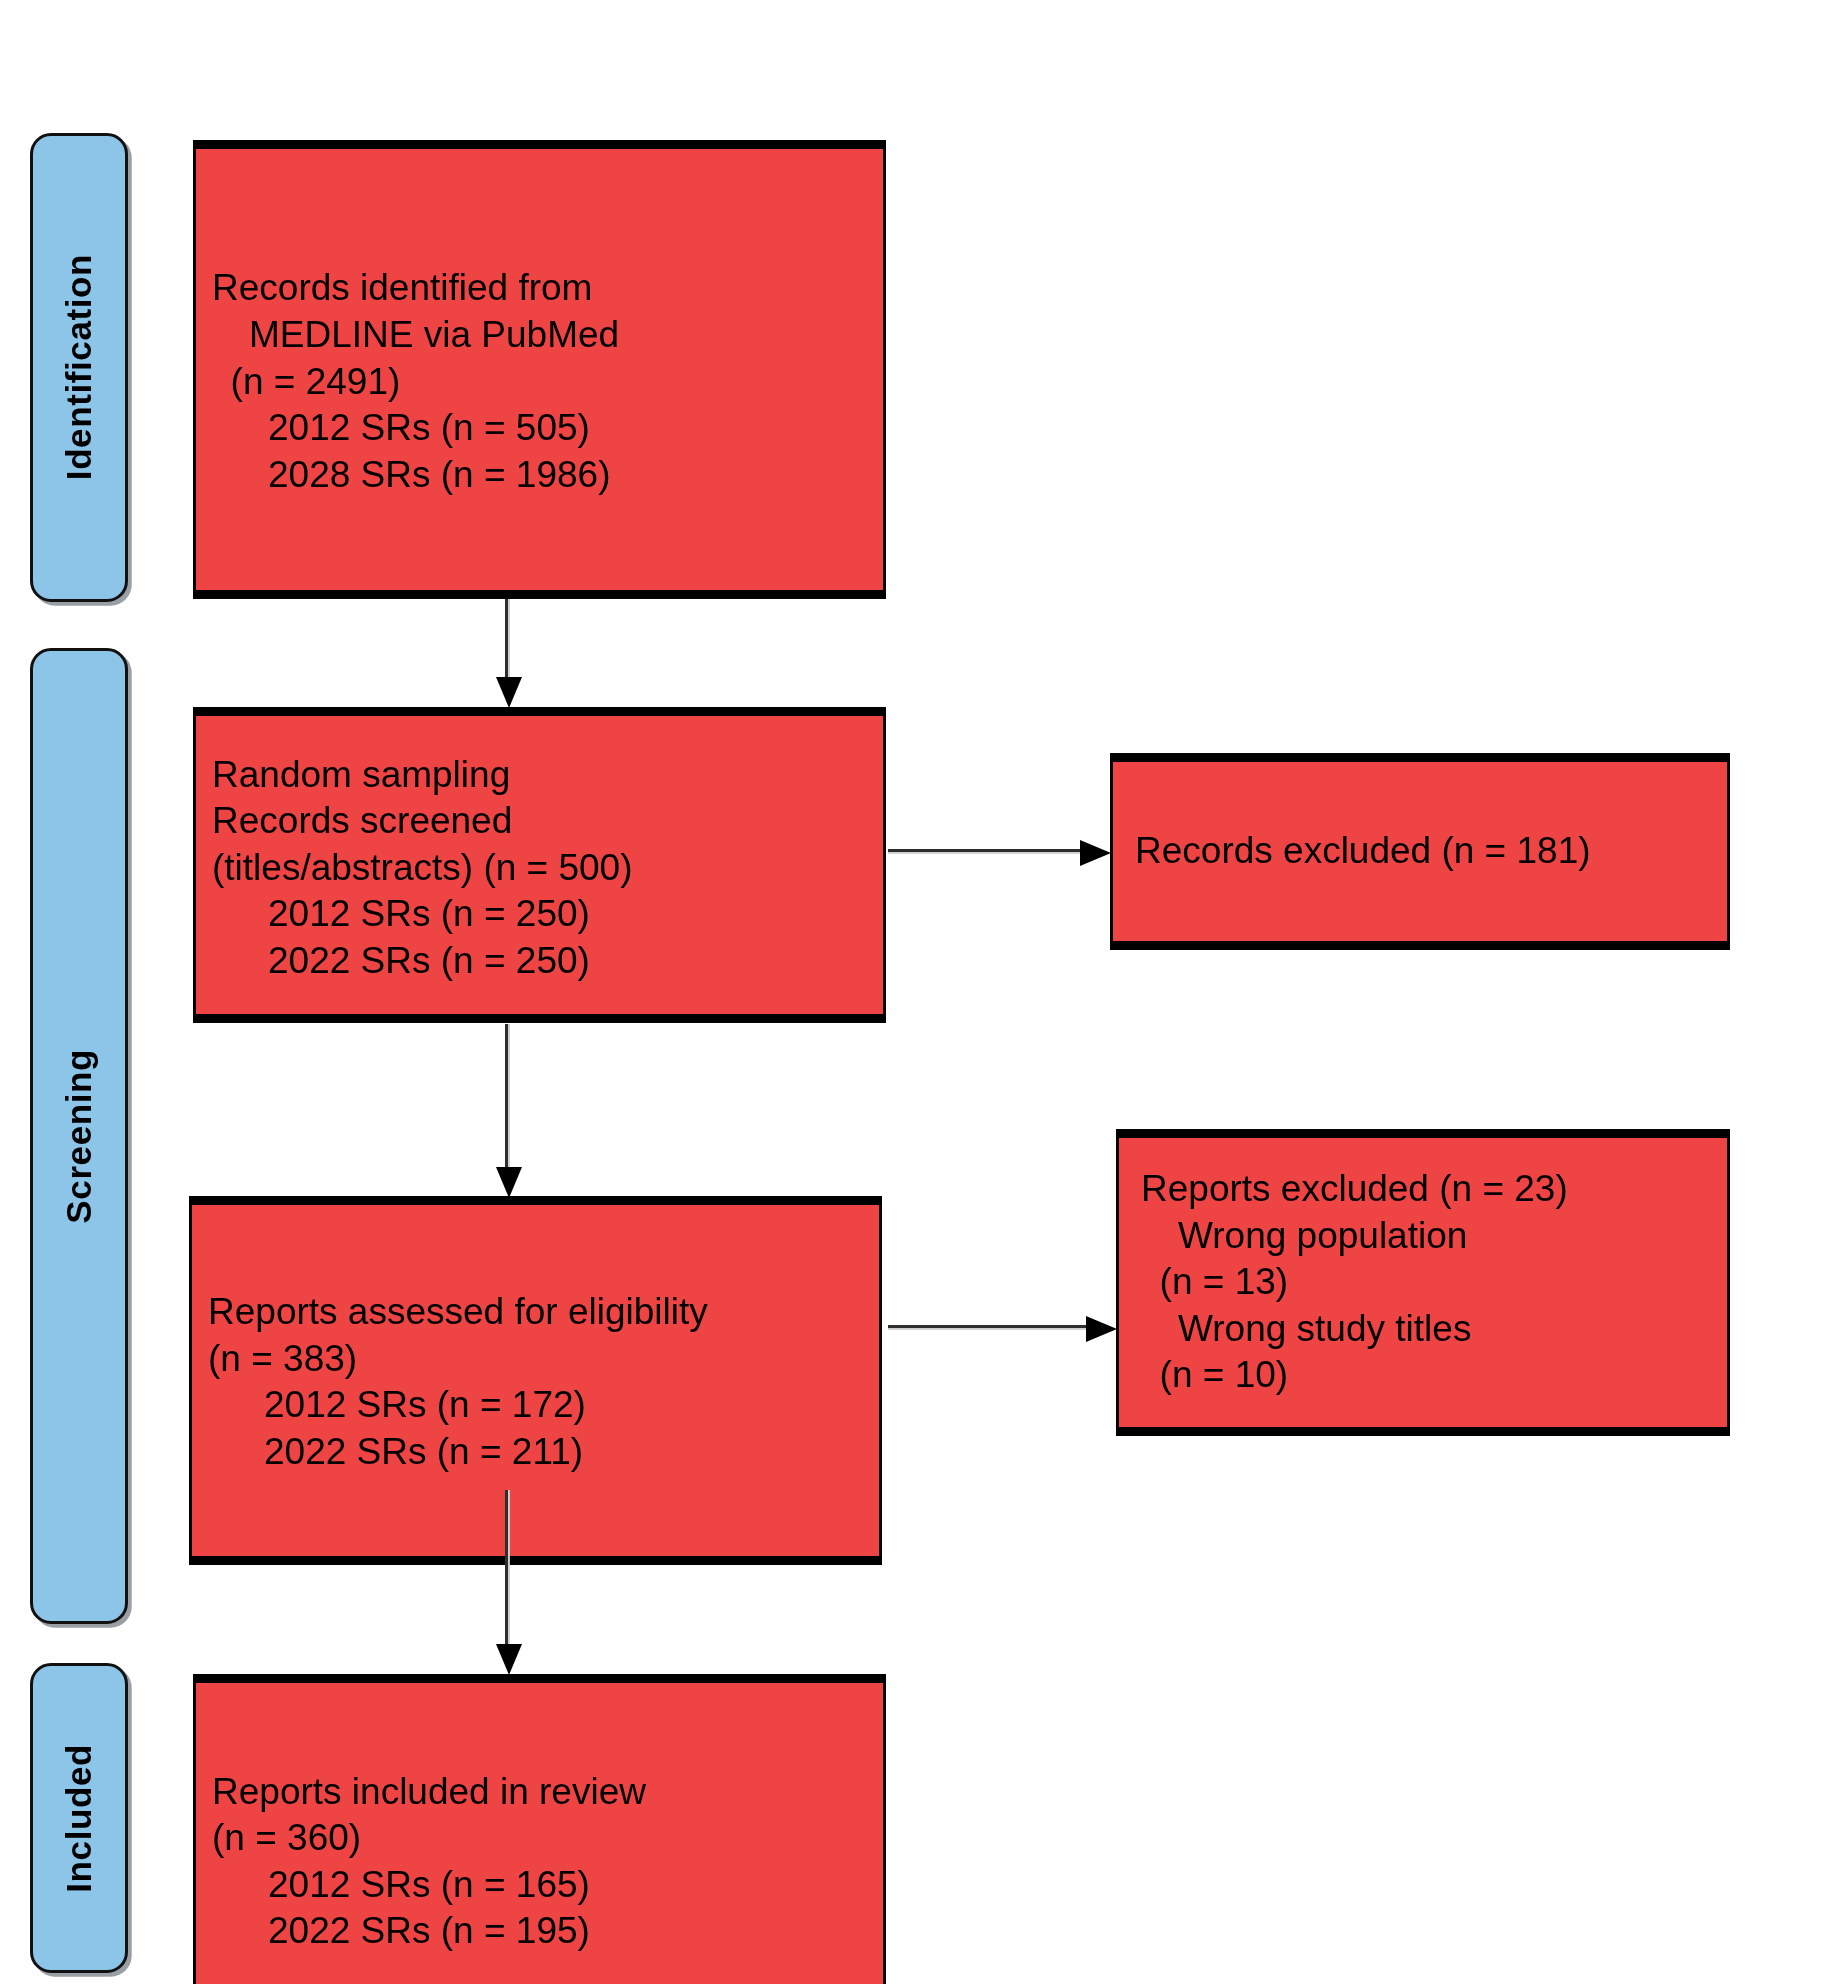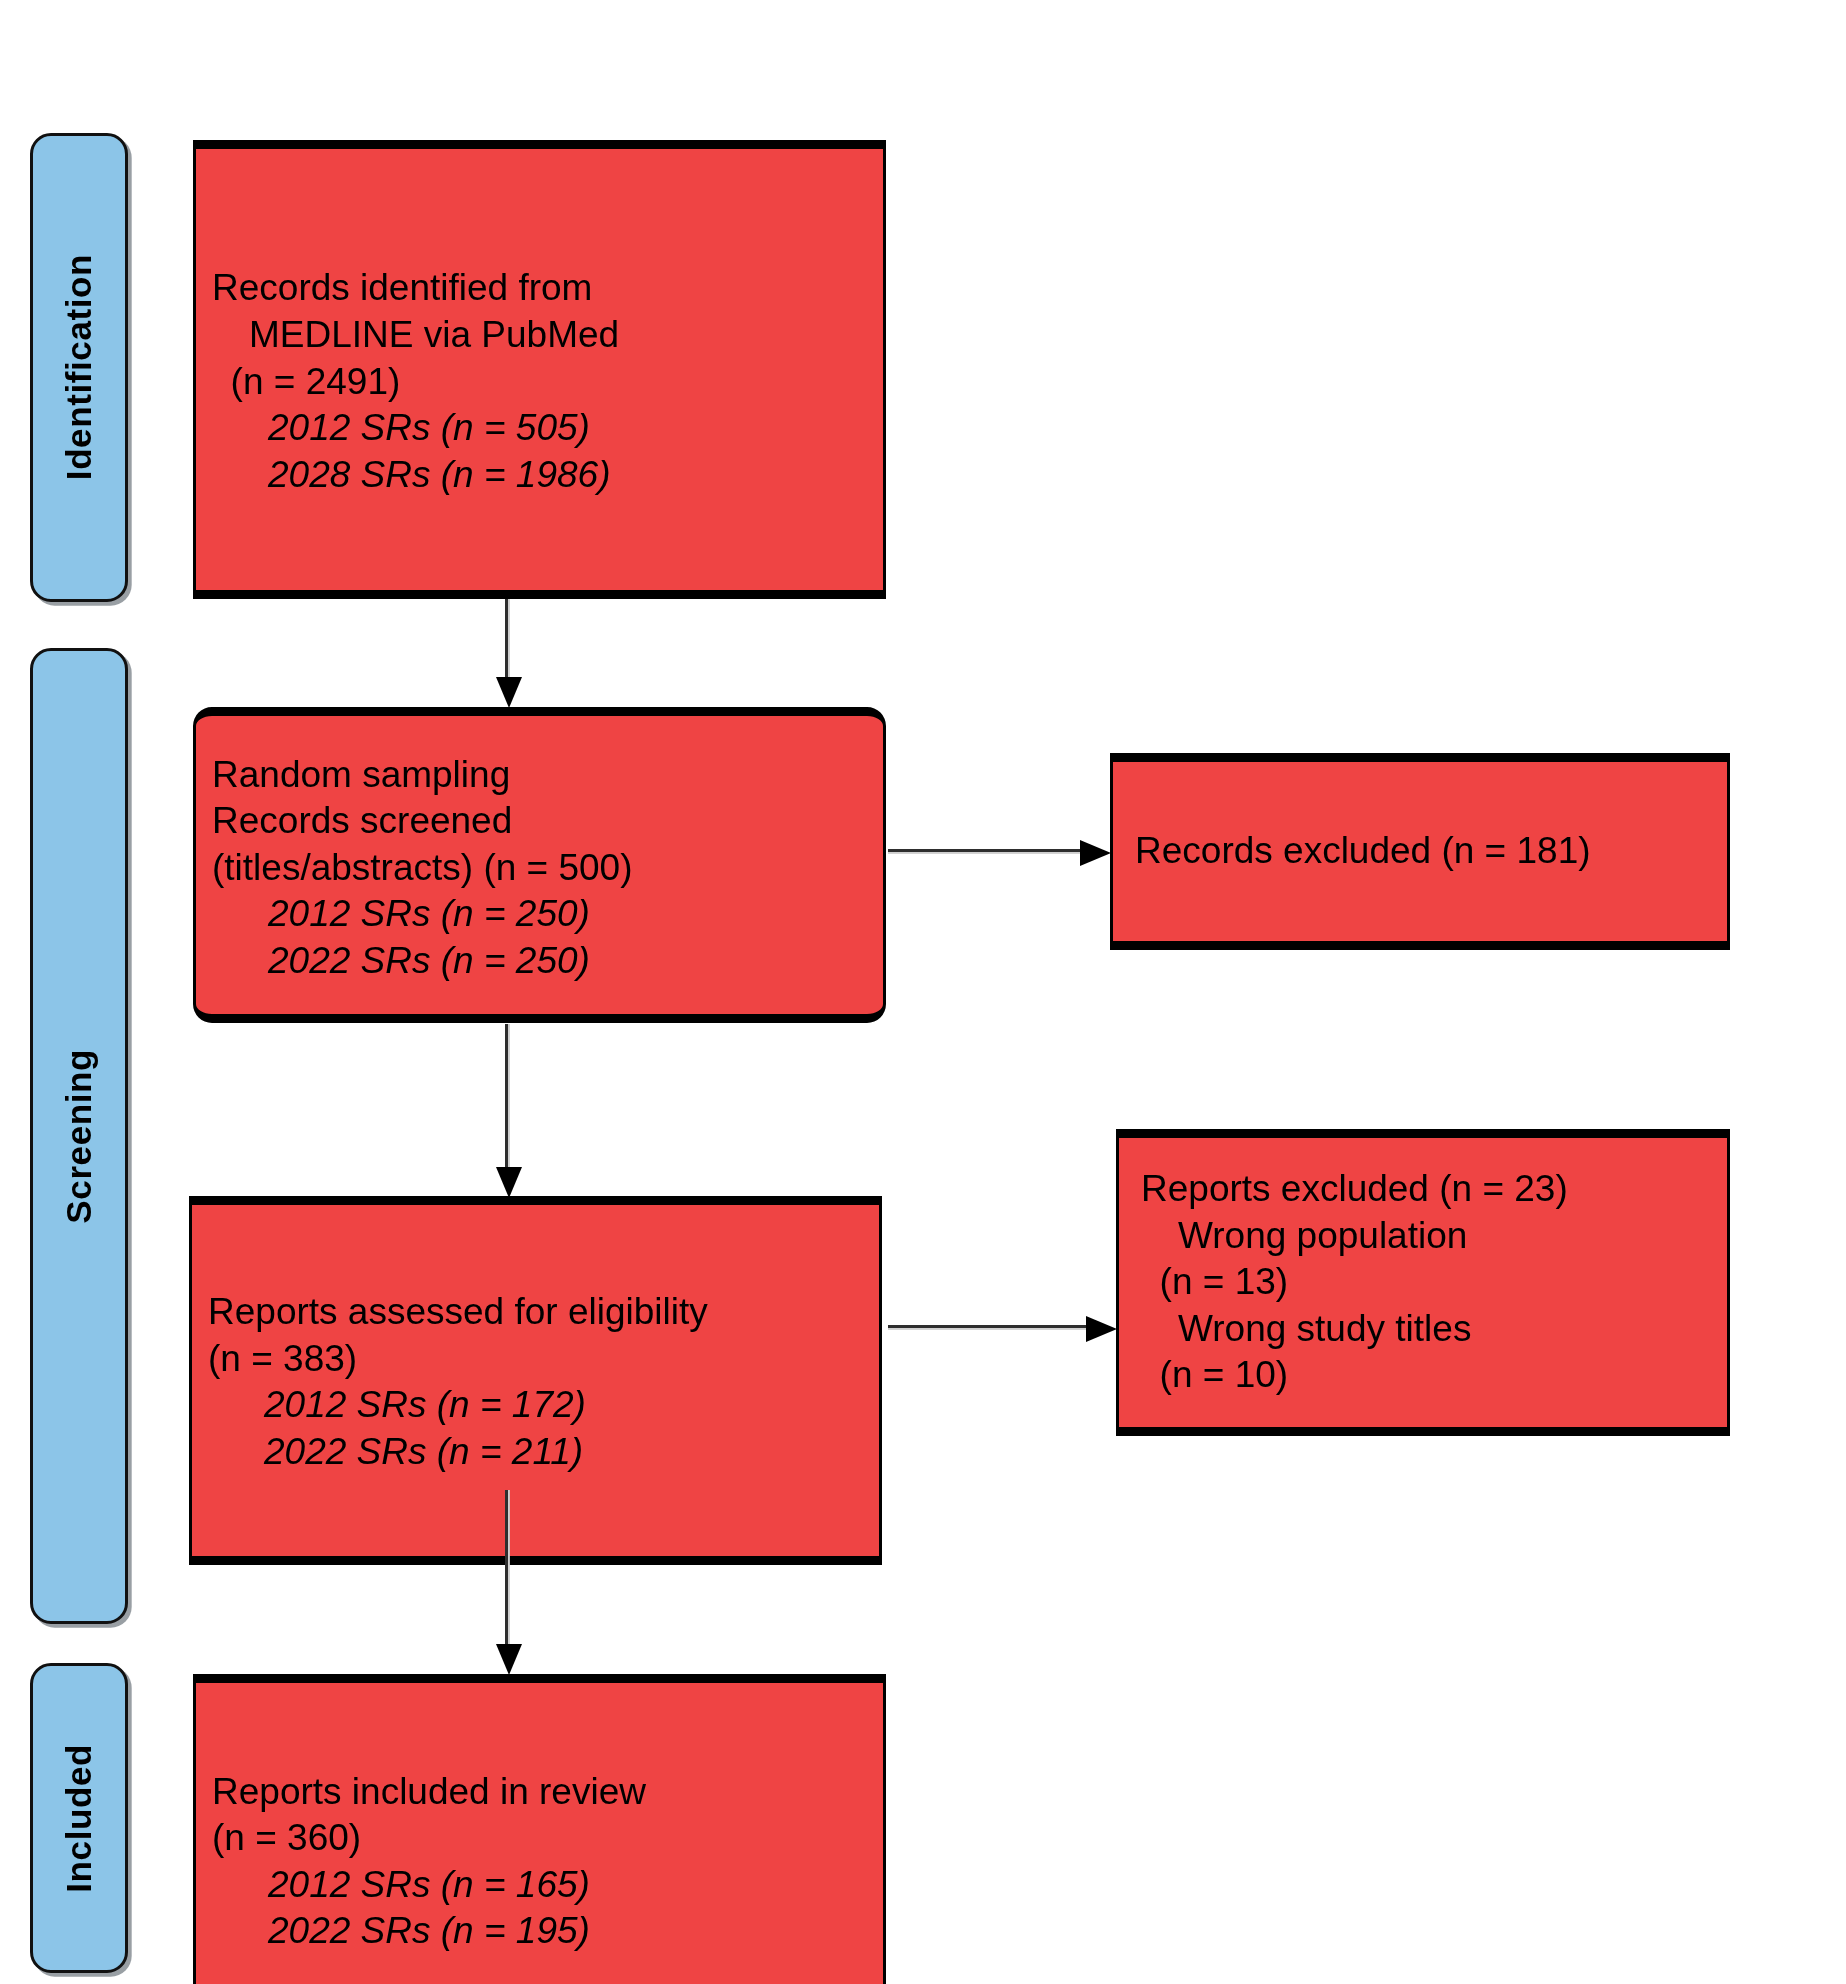--- a/index.html
+++ b/index.html
@@ -84,24 +84,24 @@
   }
   .fline {
     font-size: 37px;
     line-height: 1.26;
     color: #000000;
     white-space: pre;
   }
   .ind0 { padding-left: 0px; }
   .ind1 { padding-left: 37px; }
   .ind2 { padding-left: 18.6px; }
-  .ind3 { padding-left: 56px; font-style: italic; }
+  .ind3 { padding-left: 56px; }
 
   #box-identified { left: 193px;  top: 140px;  width: 693px; height: 459px; }
-  #box-screened   { left: 193px;  top: 707px; width: 693px; height: 316px; border-radius: 19px; }
+  #box-screened   { left: 193px;  top: 707px; width: 693px; height: 316px; }
   #box-rec-excl   { left: 1110px; top: 753px; width: 620px; height: 197px; }
   #box-eligible   { left: 189px;  top: 1196px; width: 693px; height: 369px; }
   #box-rep-excl   { left: 1116px; top: 1129px; width: 614px;  height: 307px; }
   #box-included   { left: 193px;  top: 1674px; width: 693px; height: 372px; }
 
   #box-identified .lines { padding-top: 25px; }
   #box-screened   .lines { padding-top: 6.2px; }
   #box-eligible   .lines { padding-top: 3.7px; }
   #box-included   .lines { padding-top: 3.7px; }
   #box-rep-excl   .lines { padding-left: 22px; }

